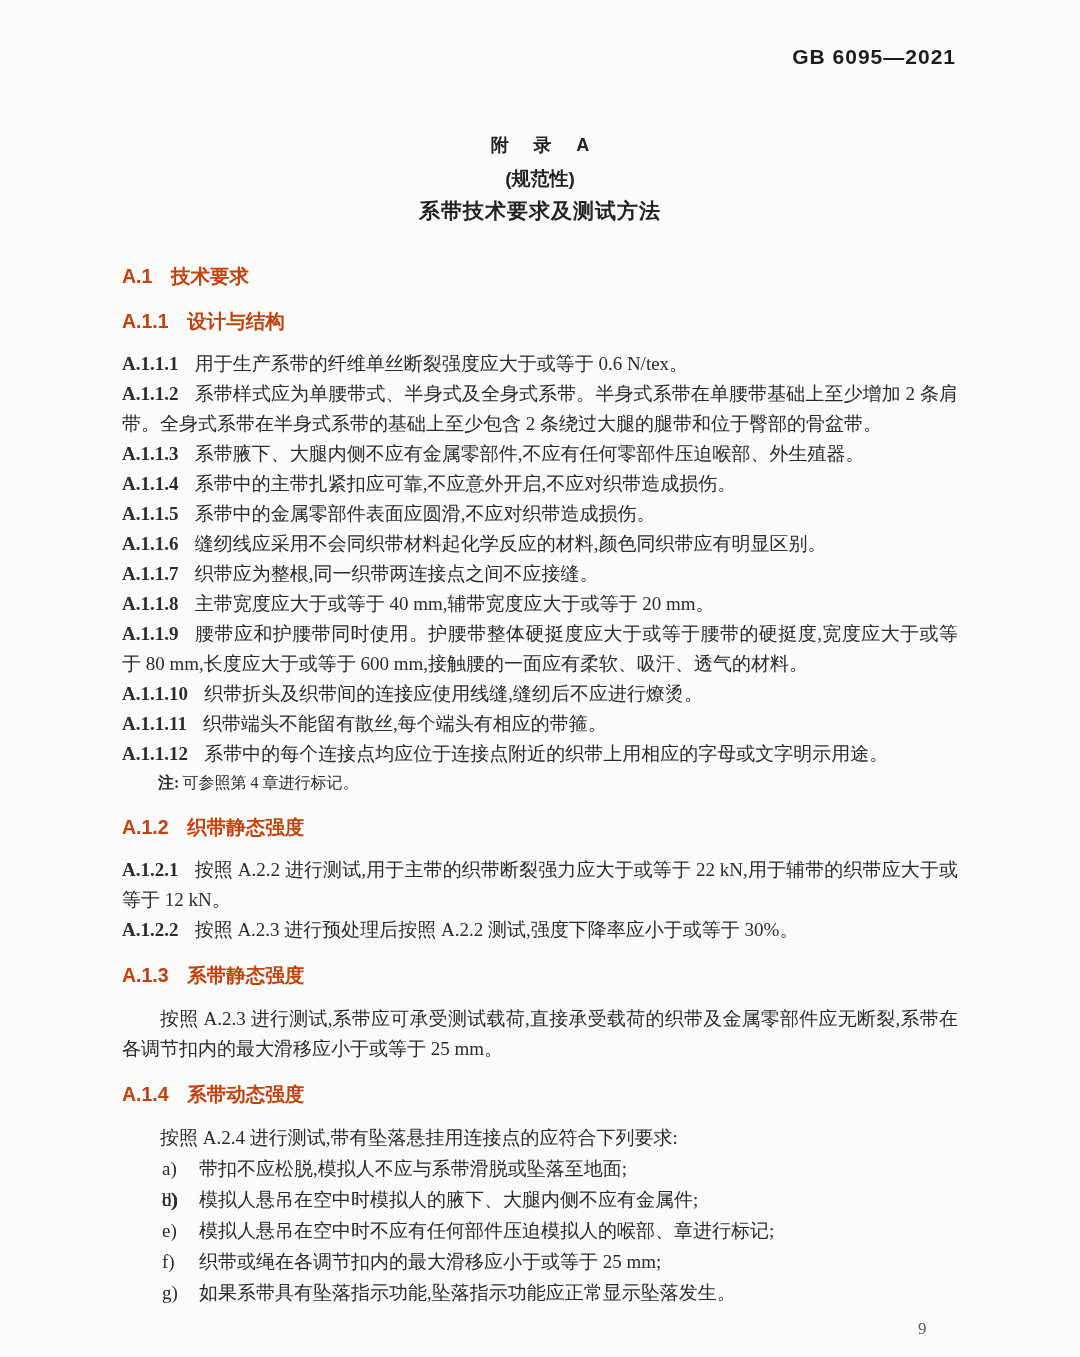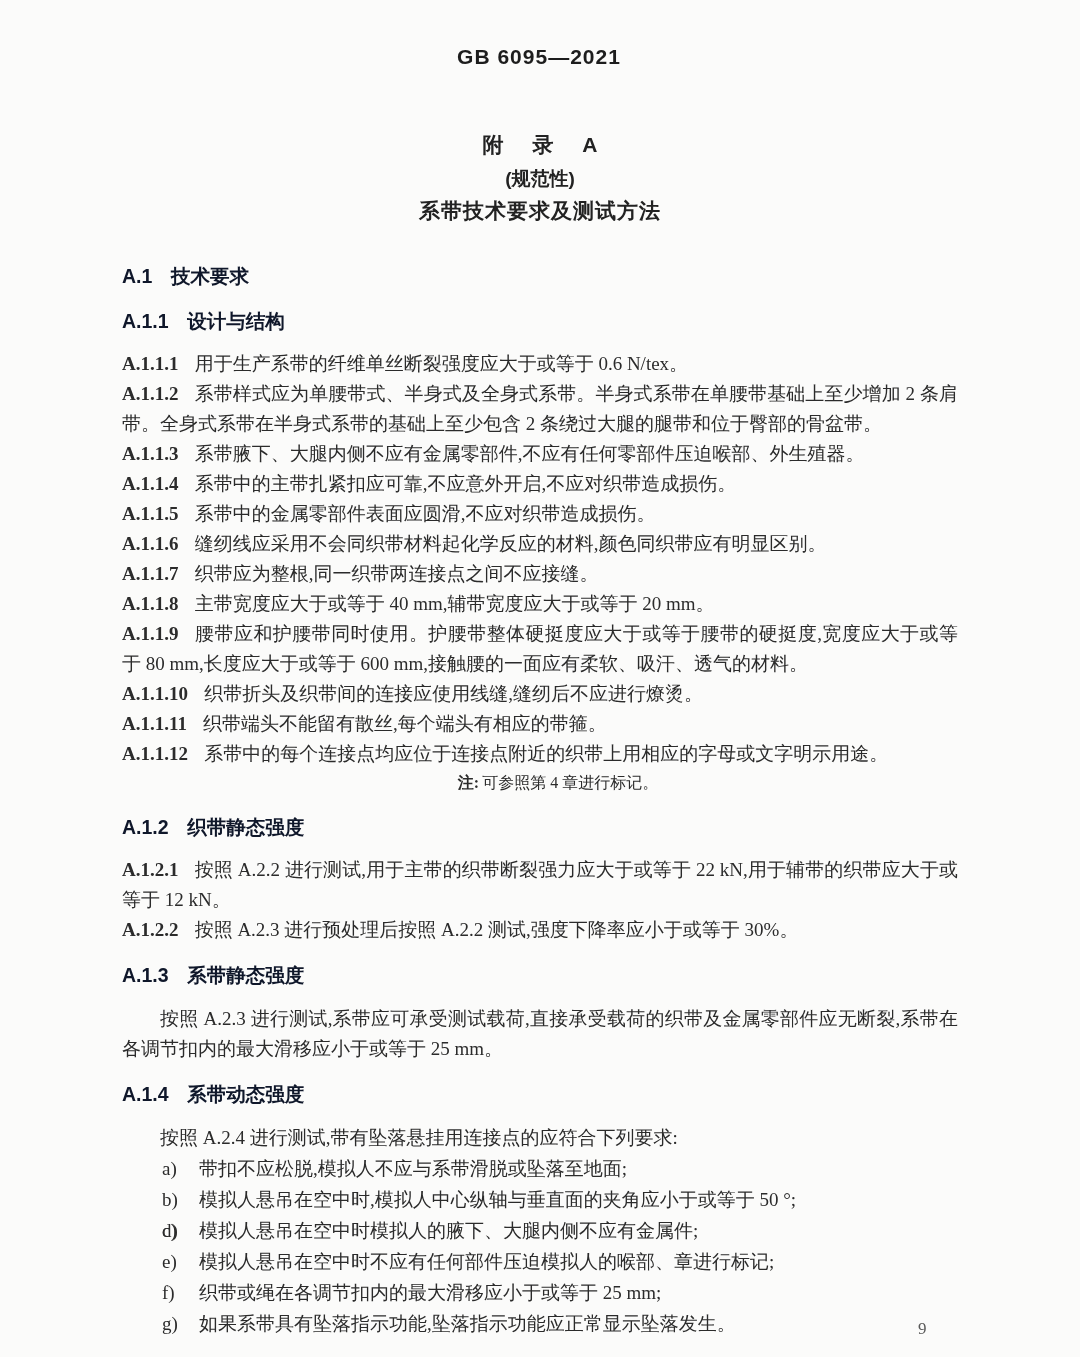--- a/index.html
+++ b/index.html
@@ -17,42 +17,42 @@
     font-family: "Liberation Serif", "DejaVu Serif", serif;
     font-size: 19px;
     line-height: 30px;
     box-sizing: border-box;
     padding: 42px 122px 0 122px;
     overflow: hidden;
   }
 
   
   .header {
-    text-align: center;
+    text-align: right;
     padding-right: 2px;
     height: 26px;
   }
   .std-num {
     font-family: "Liberation Sans", "DejaVu Sans", sans-serif;
     font-weight: bold;
     font-size: 21px;
     color: #1d1d1d;
     letter-spacing: 1px;
   }
 
   
   .title-block {
     text-align: center;
     margin-top: 62px;
     color: #222;
   }
   .title-block .t1 {
     font-family: "Liberation Sans", "DejaVu Sans", sans-serif;
     font-weight: bold;
-    font-size: 21px;
+    font-size: 18px;
     letter-spacing: 0.55em;
     text-indent: 0.55em; 
     line-height: 30px;
   }
   .title-block .t2 {
     font-family: Liberation Sans, sans-serif;
     font-weight: bold;
     font-size: 19px;
     line-height: 28px;
     margin-top: 5px;
@@ -67,21 +67,21 @@
   }
 
   
   main { display: block; margin-top: 36px; }
   .blk { text-align: justify; }
 
   .heading {
     font-family: "Liberation Sans", "DejaVu Sans", sans-serif;
     font-weight: bold;
     font-size: 19.5px;
-    color: #0f172a;
+    color: #c2410c;
     margin-top: 15px;
     margin-bottom: 13px;
     text-align: left;
   }
   .heading .num { margin-right: 0.95em; }
   .heading.first { margin-top: 0; }
 
   .clause { margin: 0; }
   .clause .num {
     font-family: Liberation Serif, serif;
@@ -93,21 +93,21 @@
   .para {
     text-indent: 2em;
     margin: 0;
   }
   .para.spaced { margin-top: 14px; }
 
   .note {
     font-size: 16px;
     line-height: 28px;
     padding-left: 36px;
-    text-align: center;
+    text-align: left;
   }
   .note .note-label { font-weight: bold; margin-right: 0.2em; }
 
   .list-item {
     position: relative;
     padding-left: 77px;
     line-height: 31px;
     text-align: left;
   }
   .list-item .li-label {
@@ -157,21 +157,21 @@
       <div class="blk clause"><span class="num">A.1.1.12</span><span>系带中的每个连接点均应位于连接点附近的织带上用相应的字母或文字明示用途。</span></div>
       <div class="blk note"><span class="note-label">注:</span><span>可参照第 4 章进行标记。</span></div>
       <div class="blk heading"><span class="num">A.1.2</span><span>织带静态强度</span></div>
       <div class="blk clause"><span class="num">A.1.2.1</span><span>按照 A.2.2 进行测试,用于主带的织带断裂强力应大于或等于 22 kN,用于辅带的织带应大于或等于 12 kN。</span></div>
       <div class="blk clause"><span class="num">A.1.2.2</span><span>按照 A.2.3 进行预处理后按照 A.2.2 测试,强度下降率应小于或等于 30%。</span></div>
       <div class="blk heading"><span class="num">A.1.3</span><span>系带静态强度</span></div>
       <div class="blk para spaced"><span>按照 A.2.3 进行测试,系带应可承受测试载荷,直接承受载荷的织带及金属零部件应无断裂,系带在各调节扣内的最大滑移应小于或等于 25 mm。</span></div>
       <div class="blk heading"><span class="num">A.1.4</span><span>系带动态强度</span></div>
       <div class="blk para spaced"><span>按照 A.2.4 进行测试,带有坠落悬挂用连接点的应符合下列要求:</span></div>
       <div class="blk list-item"><span class="li-label">a)</span><span>带扣不应松脱,模拟人不应与系带滑脱或坠落至地面;</span></div>
-      <div class="blk list-item"><span class="li-label">b)</span><span>模拟人悬吊在空中时,模拟人中心纵轴与垂直面的夹角应小于或等于 50 °;</span></div>
+      <div class="blk list-item"><span class="li-label">b)</span></div>
       <div class="blk list-item"><span class="li-label">c)</span></div>
       <div class="blk list-item"><span class="li-label">d)</span><span>模拟人悬吊在空中时模拟人的腋下、大腿内侧不应有金属件;</span></div>
       <div class="blk list-item"><span class="li-label">e)</span><span>模拟人悬吊在空中时不应有任何部件压迫模拟人的喉部、章进行标记;</span></div>
       <div class="blk list-item"><span class="li-label">f)</span><span>织带或绳在各调节扣内的最大滑移应小于或等于 25 mm;</span></div>
       <div class="blk list-item"><span class="li-label">g)</span><span>如果系带具有坠落指示功能,坠落指示功能应正常显示坠落发生。</span></div>
     </main>
 
   <div class="footer">9</div>
 
 </div>

